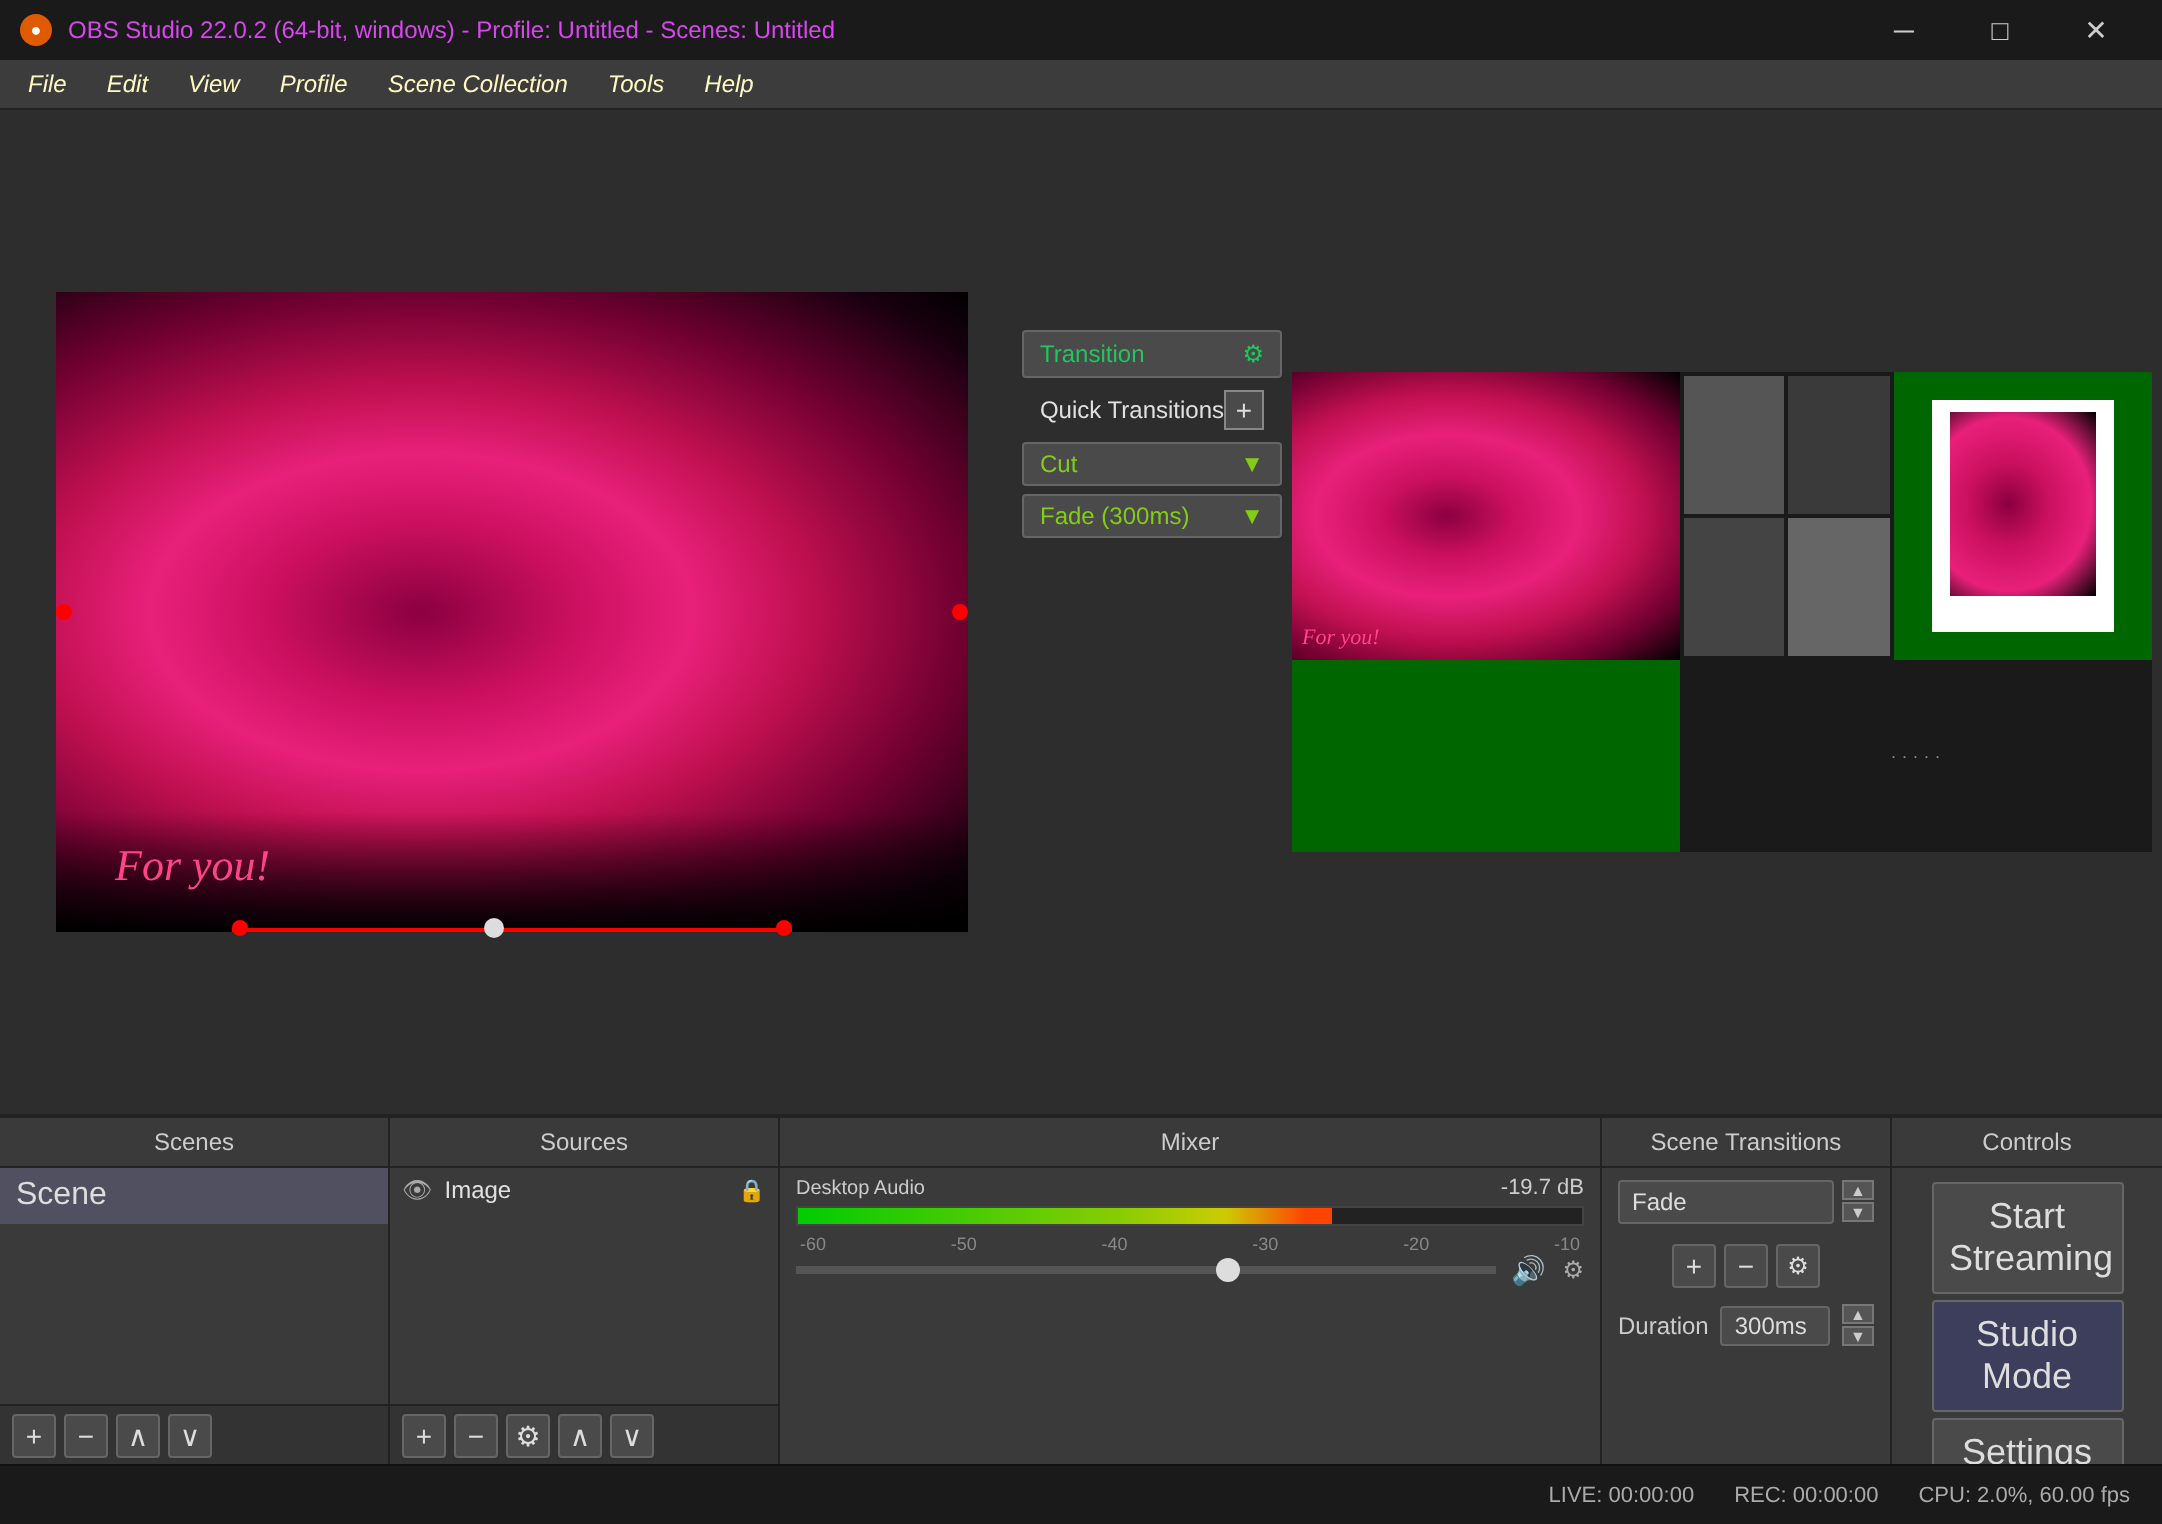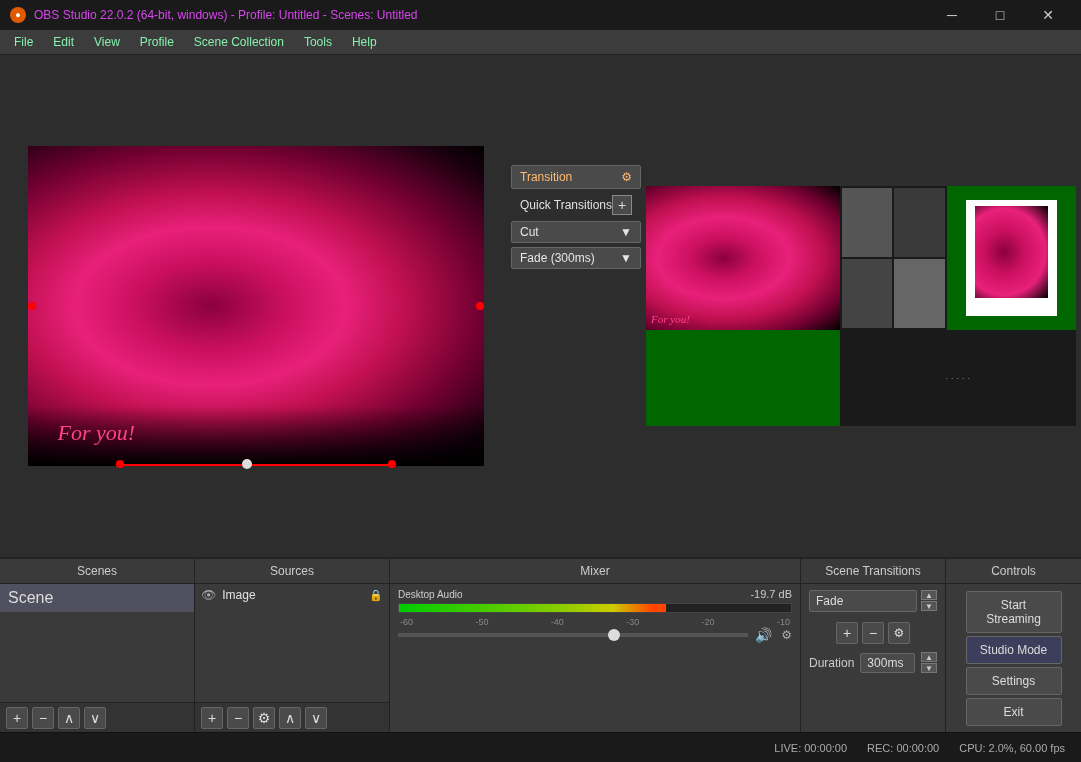--- a/index.html
+++ b/index.html
@@ -52,22 +52,23 @@
       background: #3c3c3c;
       display: flex;
       align-items: center;
       padding: 0 4px;
       border-bottom: 1px solid #222;
     }
     .menu-item {
       padding: 2px 10px;
       cursor: pointer;
       font-size: 12px;
-      color: #86efac;
-      border-radius: 2px;
+      color: #fef9c3;
+      border-radius: 2px;
+      font-style: italic;
     }
 
     
     #main-content {
       display: flex;
       height: calc(762px - 30px - 25px - 175px - 30px);
       background: #2d2d2d;
     }
 
     
@@ -145,21 +146,21 @@
     }
     #transition-header {
       display: flex;
       align-items: center;
       justify-content: space-between;
       background: #4a4a4a;
       border: 1px solid #666;
       padding: 4px 8px;
       border-radius: 2px;
     }
-    #transition-header span { font-size: 12px; color: #fdba74; }
+    #transition-header span { font-size: 12px; color: #22c55e; }
     .gear-icon { font-size: 14px; cursor: pointer; }
 
     #quick-transitions-row {
       display: flex;
       align-items: center;
       justify-content: center;
       padding: 2px 4px;
     }
     .plus-btn {
       width: 20px; height: 20px;
@@ -174,21 +175,21 @@
     .dropdown-row {
       display: flex;
       align-items: center;
       background: #4a4a4a;
       border: 1px solid #666;
       padding: 3px 8px;
       border-radius: 2px;
       justify-content: space-between;
       cursor: pointer;
     }
-    .dropdown-row span { font-size: 12px; color: #e5e5e5; }
+    .dropdown-row span { font-size: 12px; color: #84cc16; }
     .chevron { font-size: 10px; color: #aaa; }
 
     
     #right-preview {
       width: 440px;
       background: #2d2d2d;
       display: flex;
       align-items: center;
       justify-content: center;
     }
@@ -402,21 +403,21 @@
     
     .ctrl-btn {
       width: 96px;
       margin: 3px auto;
       display: block;
       padding: 6px 8px;
       background: #4a4a4a;
       border: 1px solid #666;
       color: #ddd;
       cursor: pointer;
-      font-size: 12px;
+      font-size: 18px;
       text-align: center;
       border-radius: 2px;
     }
     .ctrl-btn.studio { background: #3d3d5c; }
     #controls-panel .panel-content {
       padding: 4px 6px;
     }
 
     
     #statusbar {

